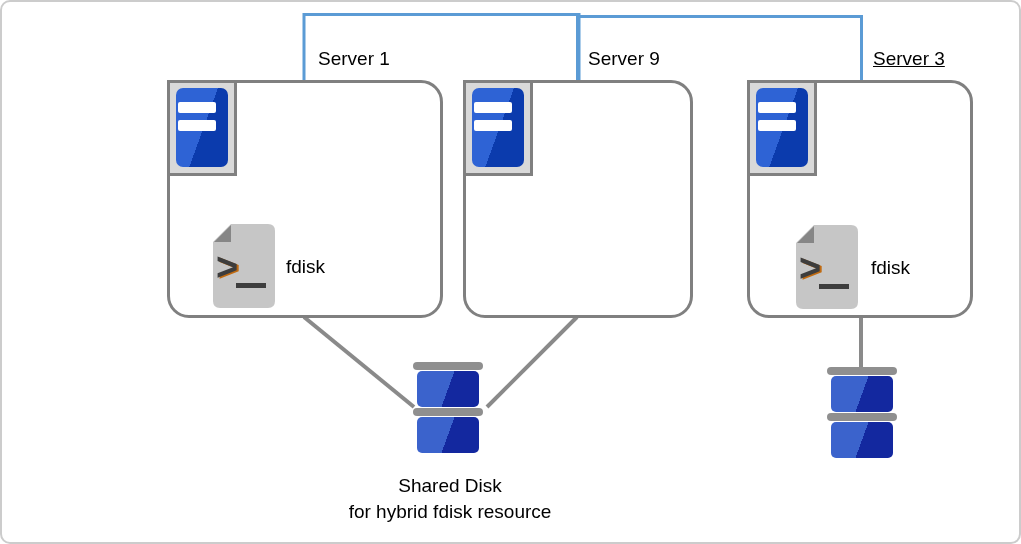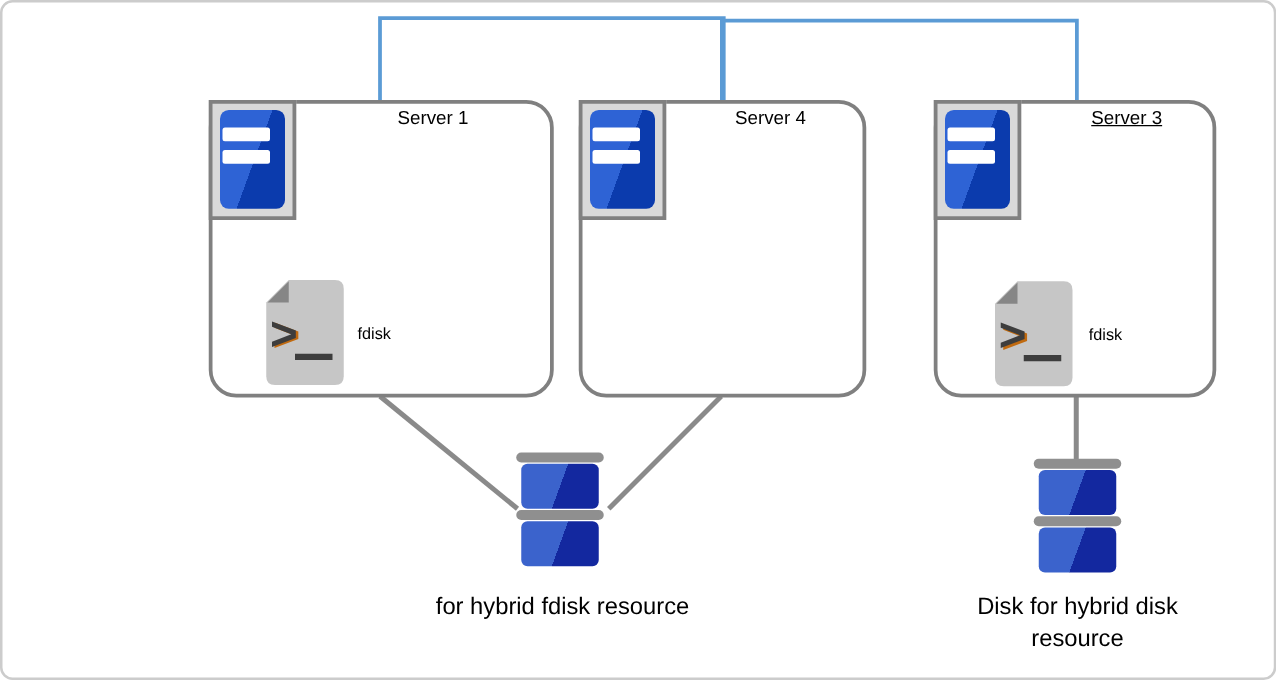--- a/index.html
+++ b/index.html
@@ -66,36 +66,35 @@
   .server-chip .chip-bar {
     position: absolute;
     left: 8px;
     width: 38px;
     height: 11px;
     border-radius: 2px;
     background: #ffffff;
   }
   .server-label {
     position: absolute;
-    font-size: 15px;
+    font-size: 19px;
     line-height: 22px;
     color: var(--text, #000000);
     white-space: nowrap;
     z-index: 4;
-    margin-top: 36px;
   }
   .doc-icon {
     position: absolute;
     width: 66px;
     height: 86px;
     z-index: 3;
   }
   .fdisk-label {
     position: absolute;
-    font-size: 13px;
+    font-size: 19px;
     line-height: 22px;
     color: var(--text, #000000);
     white-space: nowrap;
     z-index: 4;
   }
   .disk {
     position: absolute;
     width: 70px;
     z-index: 3;
   }
@@ -137,21 +136,21 @@
     <line class="gray-line" x1="304" y1="317" x2="414" y2="407"></line>
     <line class="gray-line" x1="577" y1="317" x2="487" y2="407"></line>
     <line class="gray-line" x1="861" y1="316" x2="861" y2="369"></line>
   </svg>
 
   <div class="server-box" style="left:167px; top:80px; width:276px; height:238px;"></div>
   <div class="server-box" style="left:463px; top:80px; width:230px; height:238px;"></div>
   <div class="server-box" style="left:747px; top:80px; width:226px; height:238px;"></div>
 
   <div class="server-label" style="left:318px; top:48px;">Server 1</div>
-  <div class="server-label" style="left:588px; top:48px;">Server 4</div>
+  <div class="server-label" style="left:588px; top:48px;">Server 9</div>
   <div class="server-label" style="left:873px; top:48px;text-decoration:underline;">Server 3</div>
 
   <div class="server-chip" style="left:167px; top:80px;">
     <div class="chip-blue"></div>
     <div class="chip-bar" style="top:19px;"></div>
     <div class="chip-bar" style="top:37px;"></div>
   </div>
   <div class="server-chip" style="left:463px; top:80px;">
     <div class="chip-blue"></div>
     <div class="chip-bar" style="top:19px;"></div>
@@ -181,27 +180,24 @@
   </svg>
   <div class="fdisk-label" style="left:871px; top:257px;">fdisk</div>
 
   <div class="disk" style="left:413px; top:362px;">
     <div class="disk-cap"></div>
     <div class="disk-body"></div>
     <div class="disk-cap"></div>
     <div class="disk-body"></div>
   </div>
   <div class="caption" style="left:290px; top:473px; width:320px;">
+    <div>Shared Disk</div>
     <div>for hybrid fdisk resource</div>
   </div>
 
   <div class="disk" style="left:827px; top:367px;">
     <div class="disk-cap"></div>
     <div class="disk-body"></div>
     <div class="disk-cap"></div>
     <div class="disk-body"></div>
   </div>
-  <div class="caption" style="left:733px; top:473px; width:258px;">
-    <div>Disk for hybrid disk</div>
-    <div>resource</div>
-  </div>
 
 </div>
 
 </body></html>

